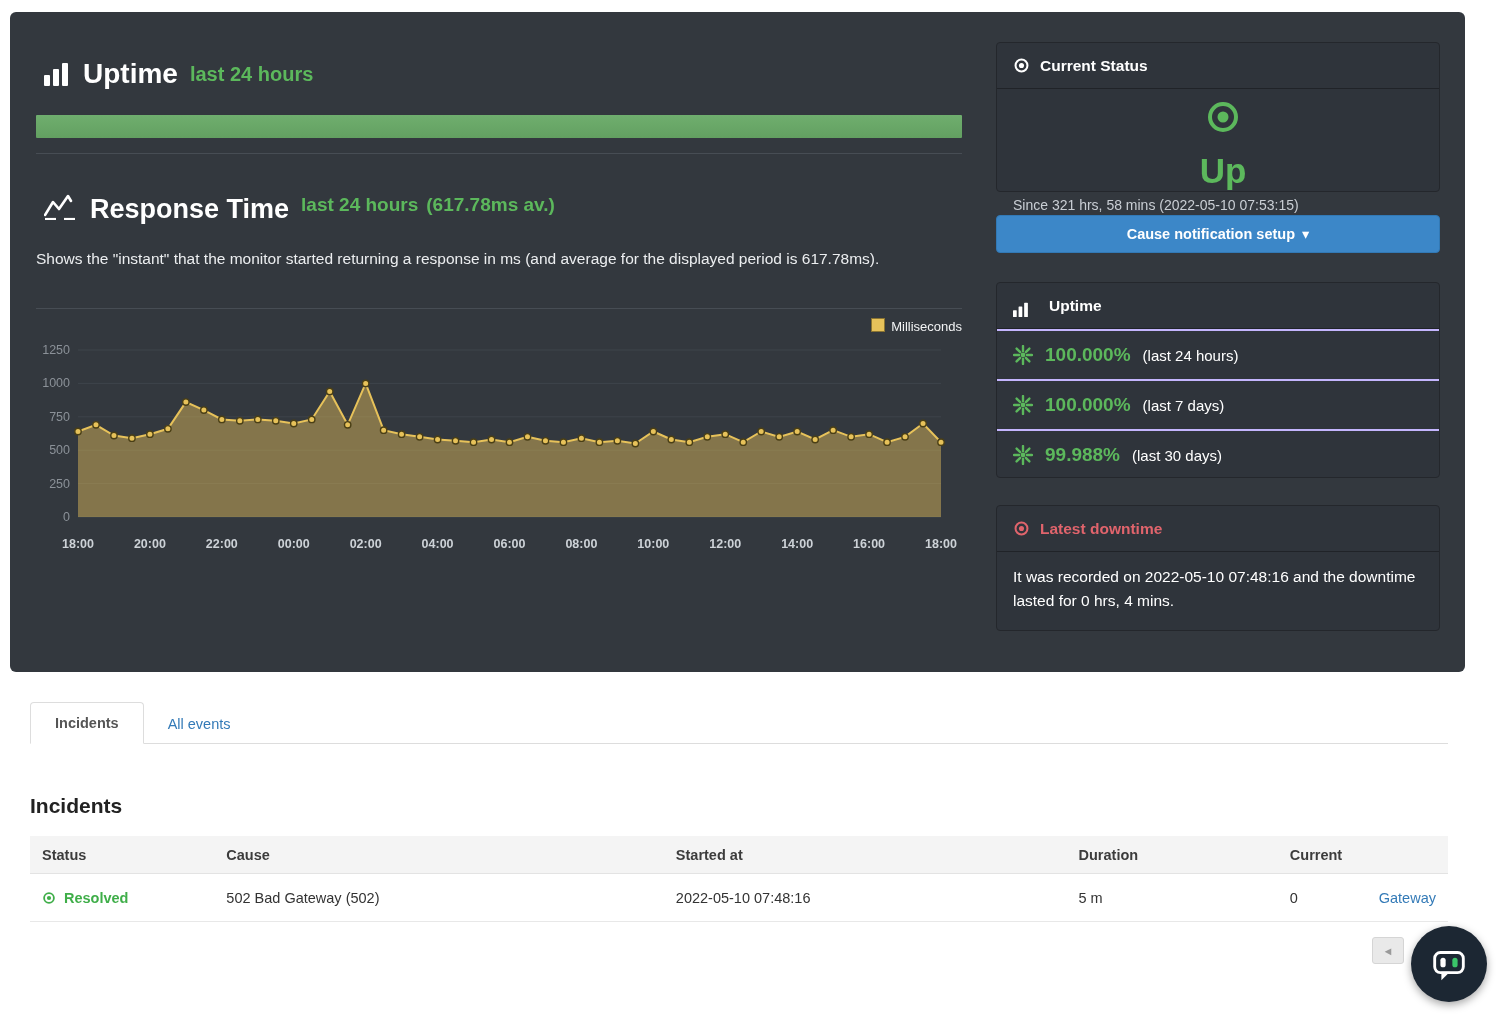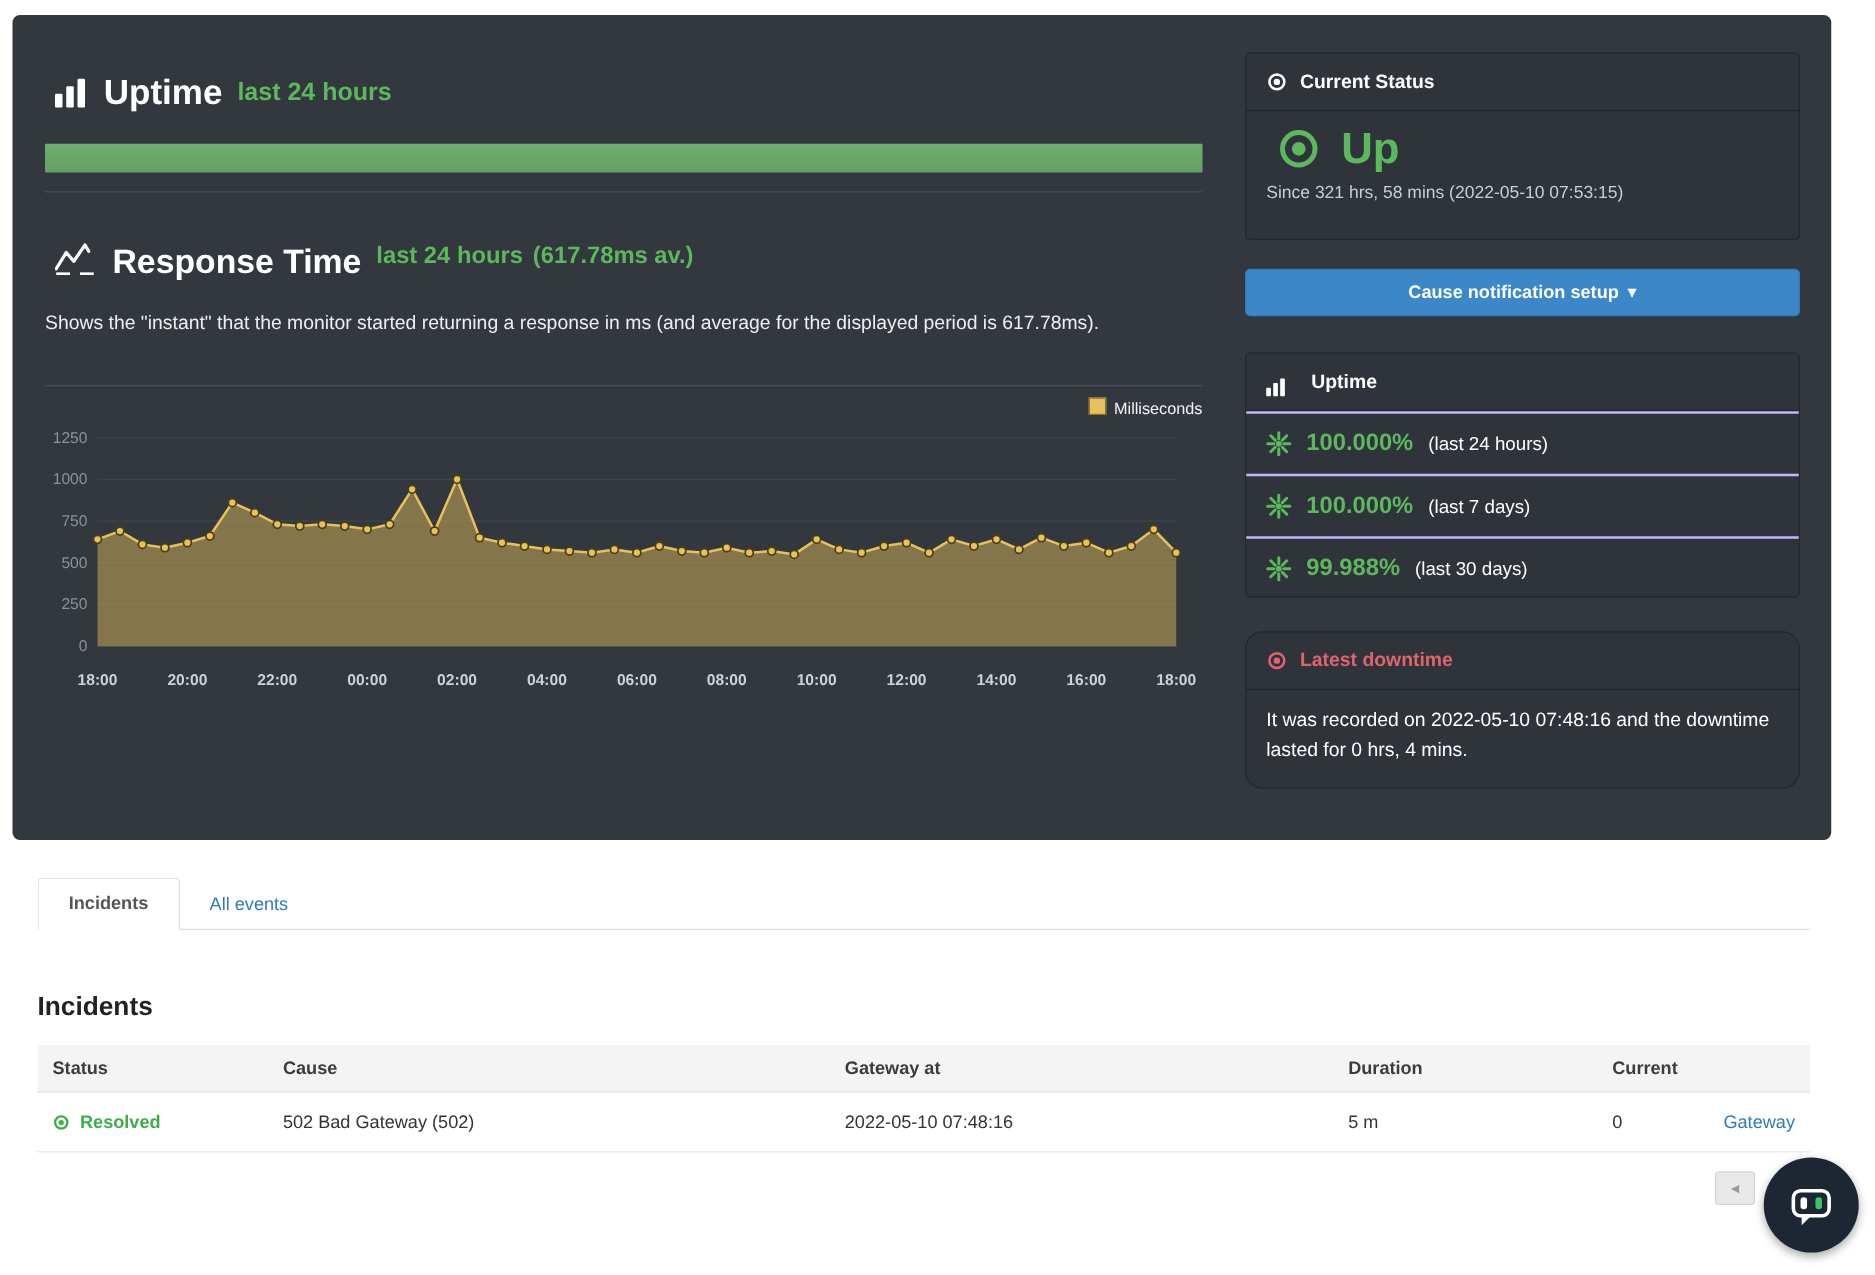--- a/index.html
+++ b/index.html
@@ -39,34 +39,34 @@
 
   
   .card{position:absolute;left:986px;width:444px;background:#2f343b;
     border:1px solid #24272c;border-radius:4px;box-sizing:border-box;}
   .card-header{height:46px;display:flex;align-items:center;gap:10px;
     padding:0 16px;border-bottom:1px solid #202328;
     font-size:15.5px;font-weight:bold;color:#ffffff;box-sizing:border-box;}
   .card-header.red{color:#e0646c;}
   .cs-card{top:30px;height:150px;}
   .cs-body{padding:10px 14px 0 14px;}
-  .cs-up-row{display:flex;align-items:center;gap:16px;padding-left:10px;}
+  .cs-up-row{display:flex;align-items:center;gap:16px;padding-left:10px;flex-direction:column;}
   .cs-up{font-size:35px;font-weight:bold;color:#5cb85c;}
   .cs-since{font-size:14px;color:#c9ced4;margin-top:6px;padding-left:2px;}
   .notif-btn{position:absolute;left:986px;top:203px;width:444px;height:38px;
     background:#3c87c8;border:1px solid #3279b5;border-radius:4px;color:#fff;
     font-size:14.5px;font-weight:bold;display:flex;align-items:center;justify-content:center;
     gap:7px;cursor:pointer;box-sizing:border-box;font-family:inherit;}
   .up-card{top:270px;height:196px;}
   .up-row{height:50px;display:flex;align-items:center;gap:12px;padding:0 16px;
     border-top:2px solid #c4b5fd;box-sizing:border-box;}
   .up-row:first-of-type{border-top:none;}
   .up-pct{font-size:19px;font-weight:bold;color:#5cb85c;}
   .up-period{font-size:15px;color:#ffffff;}
-  .ld-card{top:493px;height:126px;border-radius:14px;}
+  .ld-card{top:493px;height:126px;}
   .ld-body{padding:13px 16px;font-size:15.5px;line-height:1.55;color:#ffffff;}
 
   
   .tabs{position:absolute;left:30px;top:700px;width:1418px;height:44px;
     border-bottom:1px solid #ddd;display:flex;align-items:flex-end;box-sizing:border-box;}
   .tab{padding:12px 24px;font-size:14.5px;margin-bottom:-1px;cursor:pointer;}
   .tab.active{background:#fff;border:1px solid #ddd;border-bottom-color:#fff;
     border-radius:4px 4px 0 0;color:#555;font-weight:bold;}
   .tab.plain{color:#337ab7;font-weight:normal;}
   .incidents-heading{position:absolute;left:30px;top:794px;font-size:21px;
@@ -312,21 +312,21 @@
   <div class="tab active">Incidents</div>
   <div class="tab plain">All events</div>
 </div>
 
 <div class="incidents-heading">Incidents</div>
 
 <div class="inc-table">
   <div class="t-row t-head">
     <div class="t-cell c-status">Status</div>
     <div class="t-cell c-cause">Cause</div>
-    <div class="t-cell c-start">Gateway at</div>
+    <div class="t-cell c-start">Started at</div>
     <div class="t-cell c-dur">Duration</div>
     <div class="t-cell c-com">Current</div>
     <div class="t-cell c-det"></div>
   </div>
   <div class="t-row t-data">
     <div class="t-cell c-status">
       <span class="status-resolved">
         <svg width="14" height="14" viewBox="0 0 20 20">
           <circle cx="10" cy="10" r="7" fill="none" stroke="#3fae49" stroke-width="2.6"></circle>
           <circle cx="10" cy="10" r="3" fill="#3fae49"></circle>

